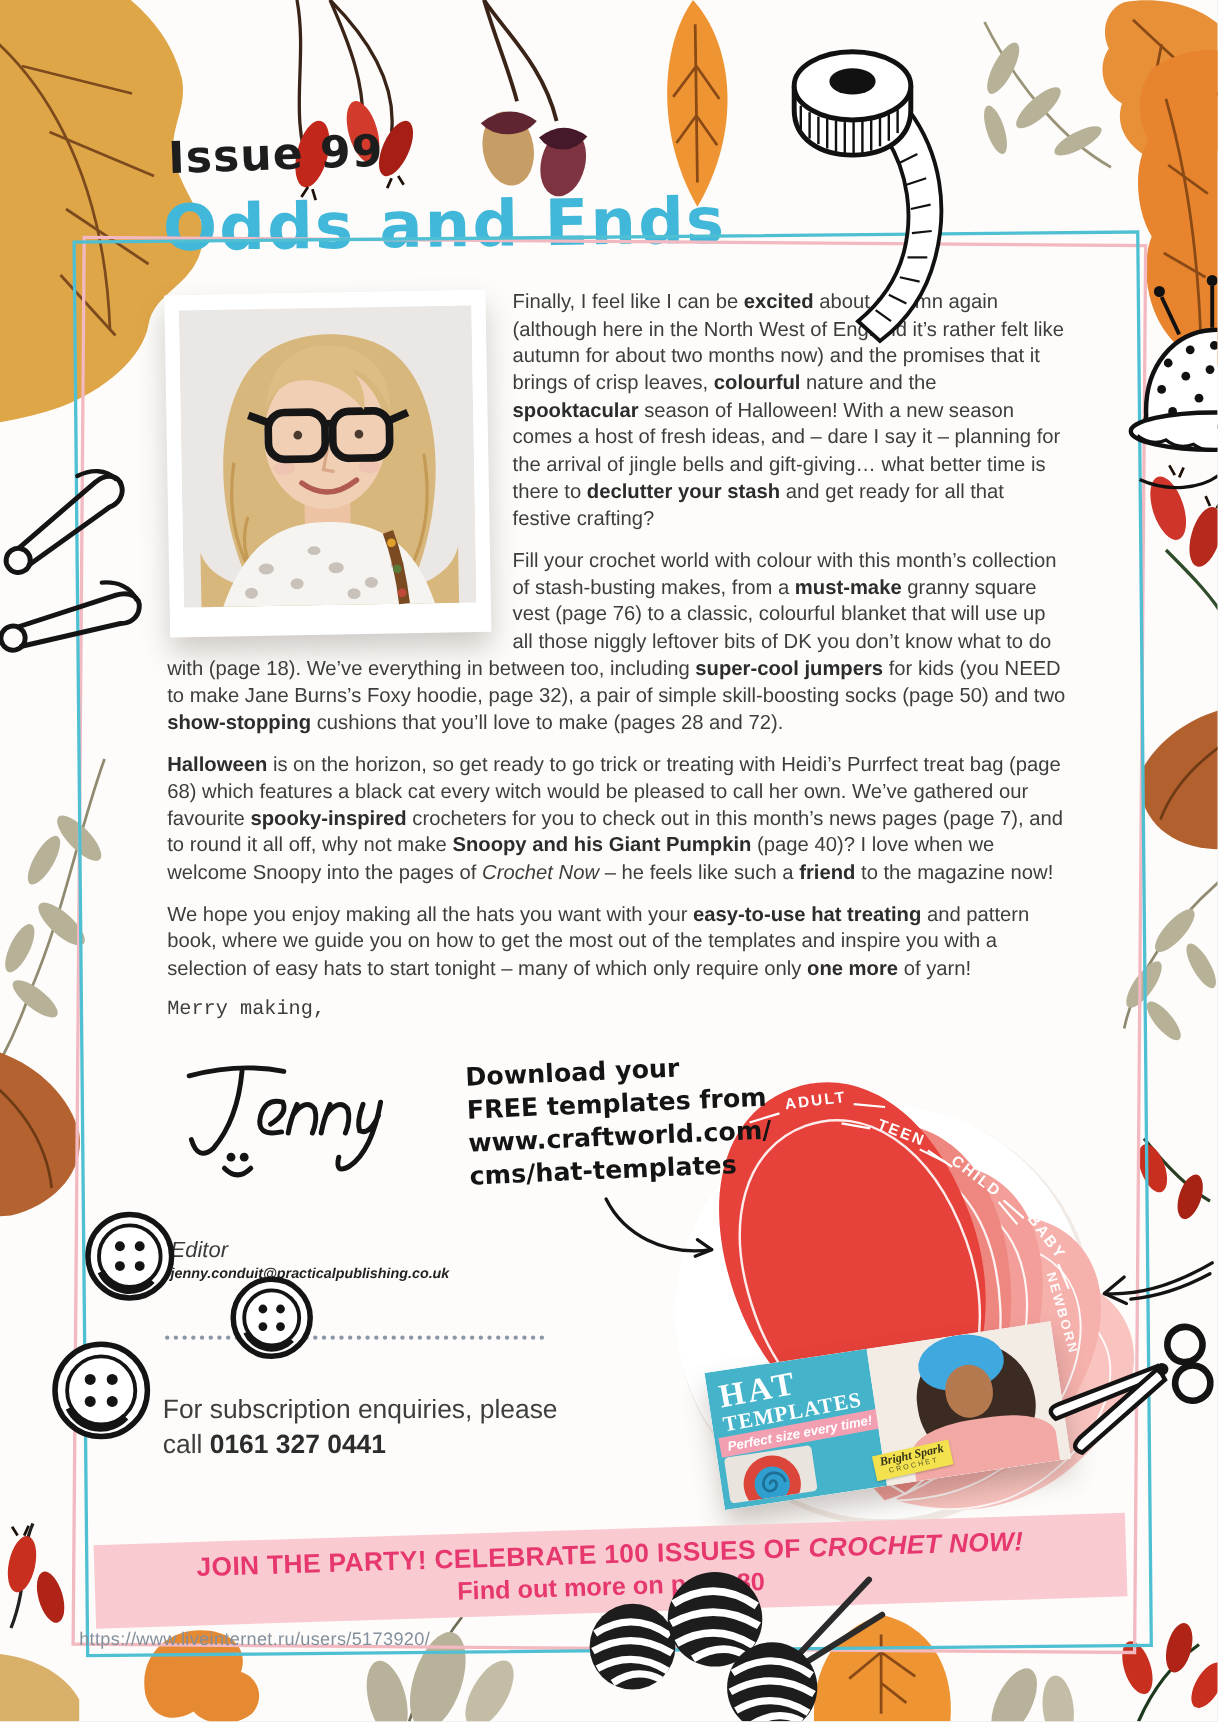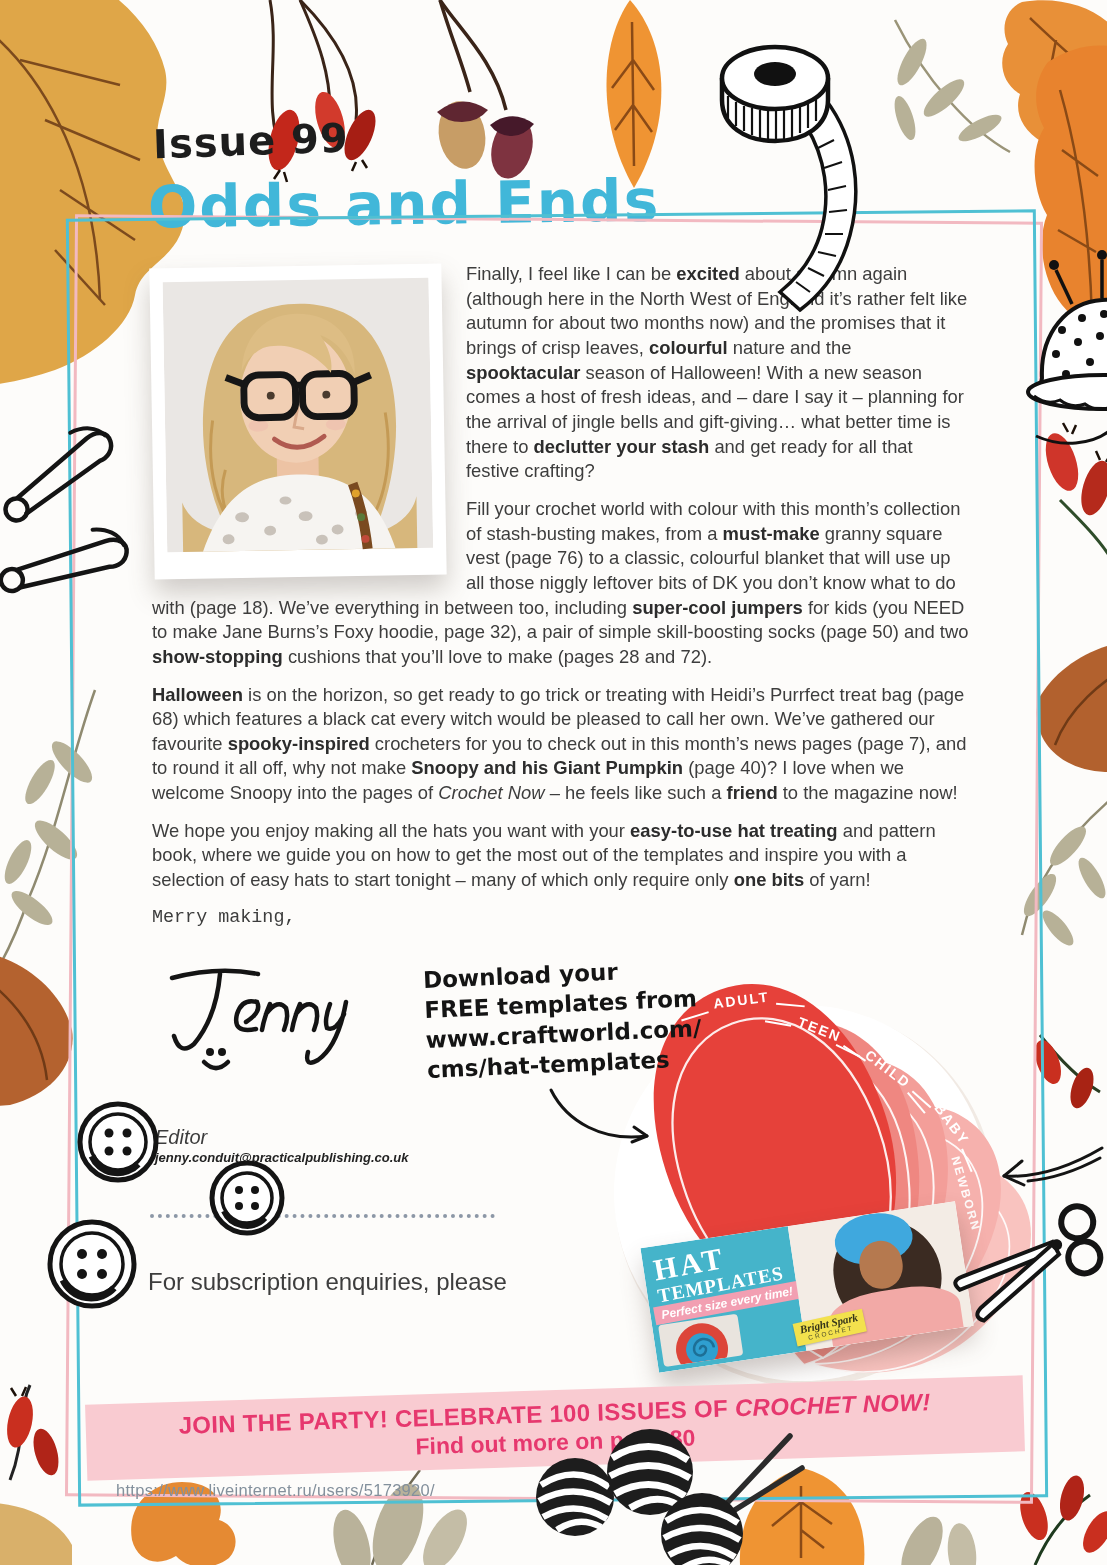--- a/index.html
+++ b/index.html
@@ -59,21 +59,21 @@
   .editor-label{position:absolute;left:155px;top:1126px;z-index:2;font-size:20px;font-style:italic;color:#3c3c3c;}
   .editor-email{position:absolute;left:155px;top:1150px;z-index:2;font-size:13px;font-style:italic;font-weight:700;color:#222;}
   .dots{position:absolute;left:150px;top:1214px;width:345px;height:0;z-index:2;border-top:4px dotted #8c97a6;}
   .subs{position:absolute;left:148px;top:1266px;z-index:2;font-size:24px;line-height:1.34;color:#3d3d3d;}
 
   .banner{position:absolute;left:86px;top:1390px;width:938px;height:76px;z-index:2;background:#f9cbd1;
           transform:rotate(-1.8deg);display:flex;flex-direction:column;align-items:center;justify-content:center;}
   .banner-l1{font-size:24px;font-weight:700;color:#e6386e;letter-spacing:.3px;}
   .banner-l2{font-size:23px;font-weight:700;color:#e6386e;margin-top:1px;}
 
-  .url{position:absolute;left:72px;top:1481px;z-index:5;font-size:16.5px;color:#83909c;letter-spacing:.3px;margin-left:44px;}
+  .url{position:absolute;left:72px;top:1481px;z-index:5;font-size:16.5px;color:#83909c;letter-spacing:.3px;}
 </style>
 </head>
 <body>
 
 <div class="page">
 
   <svg class="deco-back" width="1107" height="1565" viewBox="0 0 1107 1565">
 
     <g>
       <path d="M-50,-60 C80,-50 150,10 165,70 C172,100 150,120 160,150 C170,185 195,200 180,235 C168,262 140,268 135,295 C130,325 95,355 55,370 C20,382 -20,390 -60,385 Z" fill="#dfa648"></path>
@@ -337,21 +337,21 @@
           <line x1="132" y1="106" x2="139" y2="106"></line>
           <line x1="80" y1="104" x2="62" y2="97"></line>
           <line x1="191" y1="104" x2="208" y2="97"></line>
         </g>
         <path d="M78,92 C80,54 104,34 134,34 C170,34 194,58 192,96 C184,72 170,60 158,56 C168,72 170,84 168,94 C148,68 118,62 100,68 C88,74 81,82 78,92 Z" fill="#ddbd84"></path>
       </svg>
     </div>
     <p><span>Finally, I feel like I can be </span><span class="b">excited</span><span> about autumn again (although here in the North West of England it’s rather felt like autumn for about two months now) and the promises that it brings of crisp leaves, </span><span class="b">colourful</span><span> nature and the </span><span class="b">spooktacular</span><span> season of Halloween! With a new season comes a host of fresh ideas, and – dare I say it – planning for the arrival of jingle bells and gift-giving… what better time is there to </span><span class="b">declutter your stash</span><span> and get ready for all that festive crafting?</span></p>
     <p><span>Fill your crochet world with colour with this month’s collection of stash-busting makes, from a </span><span class="b">must-make</span><span> granny square vest (page 76) to a classic, colourful blanket that will use up all those niggly leftover bits of DK you don’t know what to do with (page 18). We’ve everything in between too, including </span><span class="b">super-cool jumpers</span><span> for kids (you NEED to make Jane Burns’s Foxy hoodie, page 32), a pair of simple skill-boosting socks (page 50) and two </span><span class="b">show-stopping</span><span> cushions that you’ll love to make (pages 28 and 72).</span></p>
     <p><span class="b">Halloween</span><span> is on the horizon, so get ready to go trick or treating with Heidi’s Purrfect treat bag (page 68) which features a black cat every witch would be pleased to call her own. We’ve gathered our favourite </span><span class="b">spooky-inspired</span><span> crocheters for you to check out in this month’s news pages (page 7), and to round it all off, why not make </span><span class="b">Snoopy and his Giant Pumpkin</span><span> (page 40)? I love when we welcome Snoopy into the pages of </span><span class="i">Crochet Now</span><span> – he feels like such a </span><span class="b">friend</span><span> to the magazine now!</span></p>
-    <p><span>We hope you enjoy making all the hats you want with your </span><span class="b">easy-to-use hat treating</span><span> and pattern book, where we guide you on how to get the most out of the templates and inspire you with a selection of easy hats to start tonight – many of which only require only </span><span class="b">one bits</span><span> of yarn!</span></p>
+    <p><span>We hope you enjoy making all the hats you want with your </span><span class="b">easy-to-use hat treating</span><span> and pattern book, where we guide you on how to get the most out of the templates and inspire you with a selection of easy hats to start tonight – many of which only require only </span><span class="b">one more</span><span> of yarn!</span></p>
     <p class="closing">Merry making,</p>
   </div>
 
   <div class="signature">
     <svg width="230" height="135" viewBox="0 0 230 135">
       <g stroke="#141414" stroke-width="4.5" fill="none" stroke-linecap="round">
         <path d="M14,30 Q60,18 100,26"></path>
         <path d="M62,26 Q58,70 36,96 Q22,108 16,88"></path>
         <path d="M88,74 Q104,64 99,54 Q84,50 79,66 Q74,86 98,81"></path>
         <path d="M112,56 Q106,70 104,82 M108,66 Q120,50 128,60 Q131,70 126,82"></path>
@@ -375,20 +375,21 @@
   <svg class="note-arrow" width="125" height="62" viewBox="0 0 125 62">
     <path d="M6,4 C22,36 58,56 102,50" stroke="#141414" stroke-width="3" fill="none" stroke-linecap="round"></path>
     <path d="M102,50 L89,41 M102,50 L87,56" stroke="#141414" stroke-width="3" fill="none" stroke-linecap="round"></path>
   </svg>
 
   <div class="editor-label">Editor</div>
   <div class="editor-email">jenny.conduit@practicalpublishing.co.uk</div>
   <div class="dots"></div>
   <div class="subs">
     <div>For subscription enquiries, please</div>
+    <div><span>call </span><span class="b">0161 327 0441</span></div>
   </div>
 
   <div class="banner">
     <div class="banner-l1"><span>JOIN THE PARTY! CELEBRATE 100 ISSUES OF </span><span class="i">CROCHET NOW!</span></div>
     <div class="banner-l2">Find out more on page 80</div>
   </div>
 
   <div class="url">https://www.liveinternet.ru/users/5173920/</div>
 
   <svg class="deco-front" width="1107" height="1565" viewBox="0 0 1107 1565">

